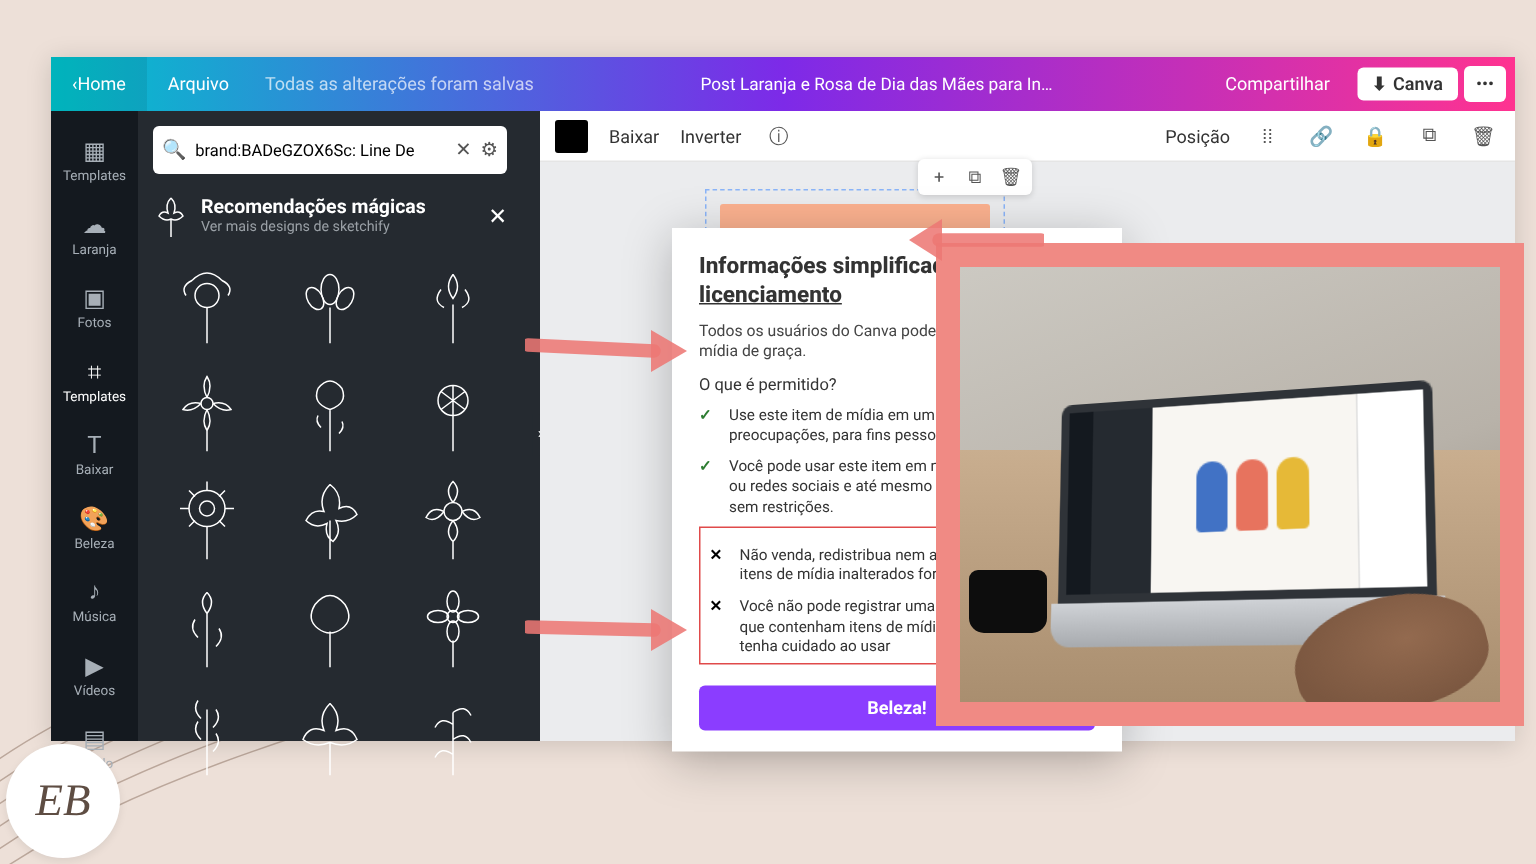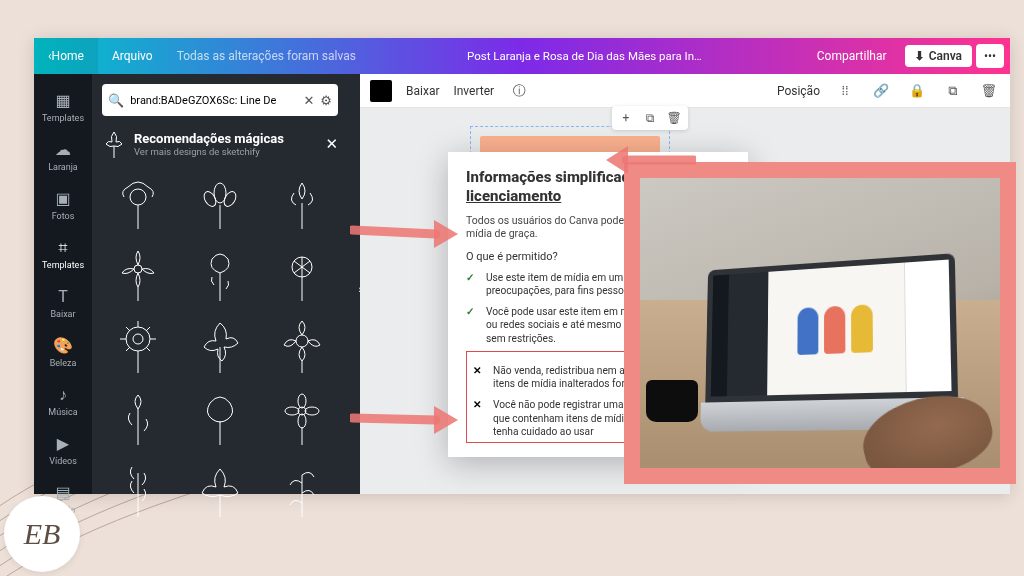--- a/index.html
+++ b/index.html
@@ -360,20 +360,21 @@
   <div class="restr-box">
     <div class="perm-item no">
         <span class="mk">✕</span>
         <span>Não venda, redistribua nem assuma a autoria por itens de mídia inalterados fornecidos pelo Canva</span>
       </div>
     <div class="perm-item no">
         <span class="mk">✕</span>
         <span>Você não pode registrar uma marca com designs que contenham itens de mídia de arquivo, então tenha cuidado ao usar</span>
       </div>
   </div>
+  <button class="beleza-btn">Beleza!</button>
 </div>
 
 <div class="right-card">
   <div class="laptop-photo">
     <div class="desk"></div>
     <div class="mug"></div>
     <div class="laptop">
       <div class="lap-screen">
         <div class="lap-screen-inner">
           <div class="lap-sidebar"></div>

